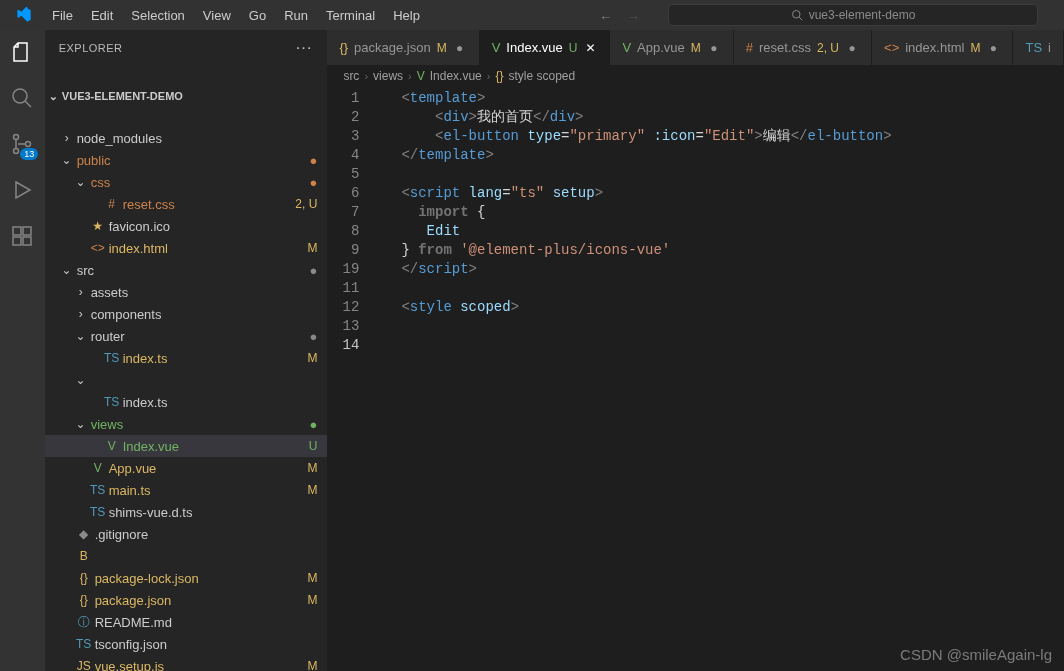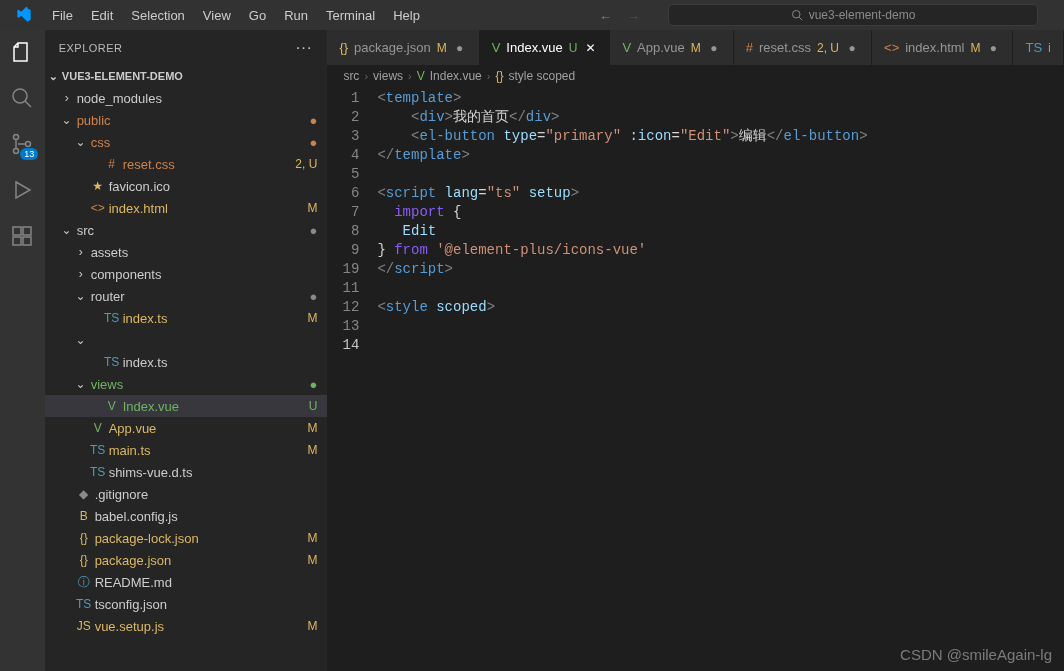--- a/index.html
+++ b/index.html
@@ -10,21 +10,21 @@
 .titlebar .menu-item { padding: 4px 8px; cursor: pointer; }
 .titlebar .center { flex: 1; display: flex; justify-content: flex-end; align-items: center; gap: 8px; padding-right: 10px;}
 .nav-arrows { display: flex; gap: 15px; color: #858585; margin-right: 20px;}
 .search-box { width: 370px; height: 22px; background: #252526; border: 1px solid #3c3c3c; border-radius: 5px; display: flex; align-items: center; justify-content: center; color: #8a8a8a; font-size: 12px; gap:6px;}
 .main { display: flex; height: 641px; }
 .activitybar { width: 48px; background: #333333; display: flex; flex-direction: column; align-items: center; padding-top: 8px; gap: 18px; }
 .activitybar .ab-icon { width: 28px; height: 28px; display: flex; align-items: center; justify-content: center; color: #858585; cursor: pointer; position: relative; }
 .activitybar .ab-icon.active { color: #ffffff; }
 .activitybar .ab-icon.active::before { content: ''; position: absolute; left: -10px; top: -4px; bottom: -4px; width: 2px; background: #fff; }
 .badge { position: absolute; bottom: -2px; right: -2px; background: #007acc; color: #fff; border-radius: 10px; font-size: 9px; padding: 1px 4px; min-width: 14px; text-align: center;}
-.sidebar { width: 304px; background: #252526; display: flex; flex-direction: column; }
+.sidebar { width: 304px; background: #252526; display: flex; flex-direction: column; gap: 20px; }
 .sidebar-header { height: 35px; display: flex; align-items: center; justify-content: space-between; padding: 0 14px; font-size: 11px; letter-spacing: 0.5px; color: #bbbbbb; }
 .dots { color: #c5c5c5; cursor: pointer; letter-spacing: 2px; font-weight: bold;}
 .project-head { height: 22px; display: flex; align-items: center; padding-left: 4px; font-size: 11px; font-weight: bold; color: #cccccc; gap: 4px; }
 .tree { flex: 1; overflow-y: auto; font-size: 13px; }
 .tree-row { height: 22px; display: flex; align-items: center; padding-right: 10px; cursor: pointer; }
 .tree-row.selected { background: #37373d; }
 .tree-row .indent { display: inline-block; }
 .tree-row .chev { width: 16px; display: inline-flex; justify-content: center; color: #c5c5c5; font-size: 12px;}
 .tree-row .ficon { width: 18px; display: inline-flex; justify-content: center; font-size: 12px;}
 .tree-row .label { flex: 1; white-space: nowrap; overflow: hidden; text-overflow: ellipsis; padding-left: 2px; }
@@ -36,28 +36,28 @@
 .tab.active { background: #1e1e1e; color: #ffffff; }
 .tab .tab-icon { display:inline-flex; }
 .tab .close, .tab .dotmark { width: 14px; text-align: center; font-size: 12px;}
 .tab .status { font-size: 12px; }
 .breadcrumbs { height: 22px; display: flex; align-items: center; padding-left: 16px; font-size: 12px; color: #a0a0a0; gap: 5px; }
 .breadcrumbs .sep { color: #666; font-size: 11px;}
 .code { flex: 1; display: flex; font-family: Consolas, "Courier New", monospace; font-size: 14px; line-height: 19px; padding-top: 2px;}
 .gutter { width: 50px; text-align: right; color: #858585; user-select: none; padding-right: 18px; }
 .gutter .ln { height: 19px; }
 .gutter .ln.current { color: #c6c6c6; }
-.lines { flex: 1; }
+.lines { flex: 1; margin-left: 24px; }
 .lines .l { height: 19px; white-space: pre; }
 .c-tag { color: #808080; }
 .c-name { color: #569cd6; }
 .c-attr { color: #9cdcfe; }
 .c-str { color: #ce9178; }
 .c-text { color: #d4d4d4; }
-.c-kw { color: #8b5cf6; }
+.c-kw { color: #737373; font-weight: bold; }
 .c-pun { color: #d4d4d4; }
 .c-fn { color: #9cdcfe; }
 .y { color: #dcb862; } .o { color: #ce834a; } .g { color: #71b362; } .b { color: #519aba; } .gr{ color:#8a8a8a;}
 .status-M { color: #dcb862; }
 .status-U { color: #71b362; }
 .status-2U { color: #dcb862; }
 .dot-o{ color:#ce834a;} .dot-g{color:#71b362;} .dot-gr{color:#8a8a8a;}
 .watermark { position: absolute; right: 12px; bottom: 8px; color: #b8b8b8; font-size: 15px; opacity: 0.6; pointer-events:none;}
 svg { display: block; }
 </style>
@@ -256,21 +256,20 @@
         <div class="tree-row">
           <span class="indent" style="width:14px"></span>
           <span class="chev"></span>
           <span class="ficon gr">◆</span>
           <span class="label ">.gitignore</span>
         </div>
         <div class="tree-row">
           <span class="indent" style="width:14px"></span>
           <span class="chev"></span>
           <span class="ficon y">B</span>
-          <span class="label ">babel.config.js</span>
         </div>
         <div class="tree-row">
           <span class="indent" style="width:14px"></span>
           <span class="chev"></span>
           <span class="ficon y">{}</span>
           <span class="label y">package-lock.json</span>
           <span class="decor status-M">M</span>
         </div>
         <div class="tree-row">
           <span class="indent" style="width:14px"></span>

